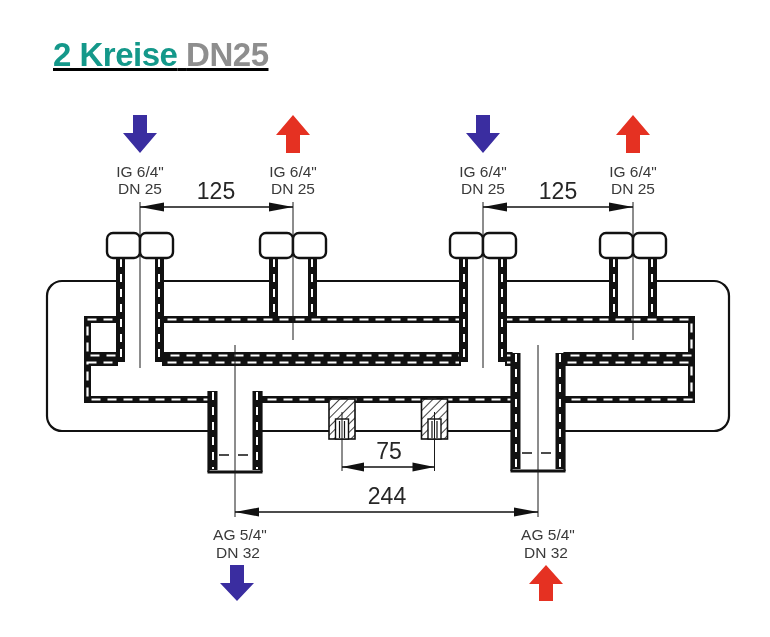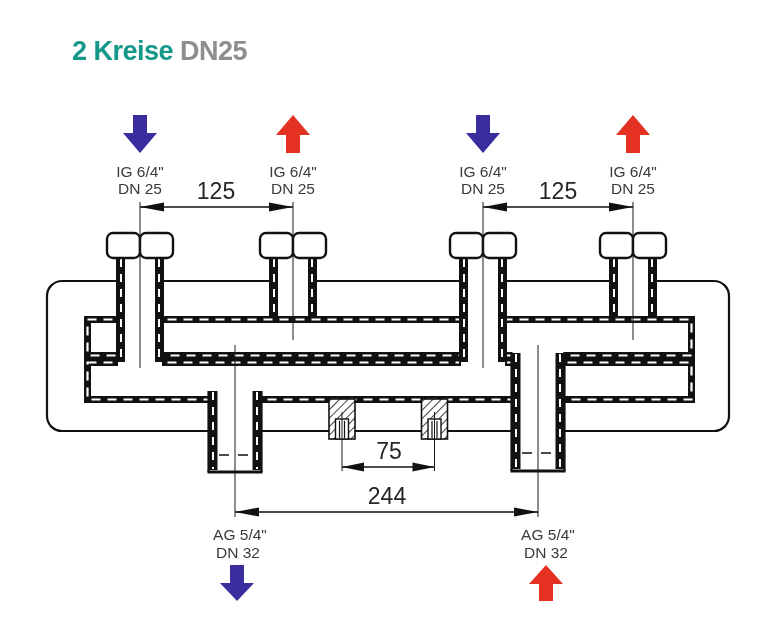--- a/index.html
+++ b/index.html
@@ -1,19 +1,19 @@
 <!DOCTYPE html>
 <html><head>
 <meta charset="utf-8">
 <style>
   html,body{margin:0;padding:0;background:#ffffff;}
   .stage{position:relative;width:770px;height:637px;background:#fff;overflow:hidden;
          font-family:"Liberation Sans", sans-serif;}
-  .title{position:absolute;left:72px;top:36px;font-size:27px;font-weight:bold;
-         letter-spacing:-0.5px;white-space:nowrap;}
+  .title{position:absolute;left:53px;top:36px;font-size:33px;font-weight:bold;
+         letter-spacing:-0.5px;white-space:nowrap;text-decoration:underline;}
   .title .primary{color:#14988a;}
   .title .secondary{color:#8e8e8e;}
   svg text{font-family:"Liberation Sans", sans-serif;}
   .dim-text{font-size:23px;fill:#262626;}
   .conn-text{font-size:15.5px;fill:#3a3a3a;}
 </style>
 </head>
 <body>
 
 <div class="stage">

